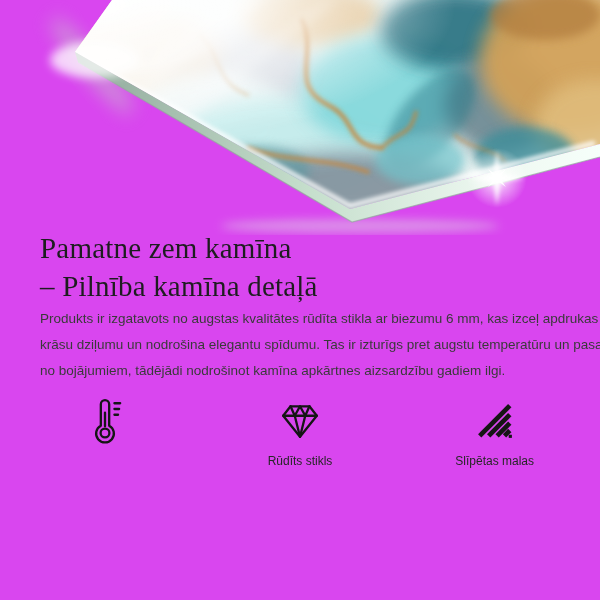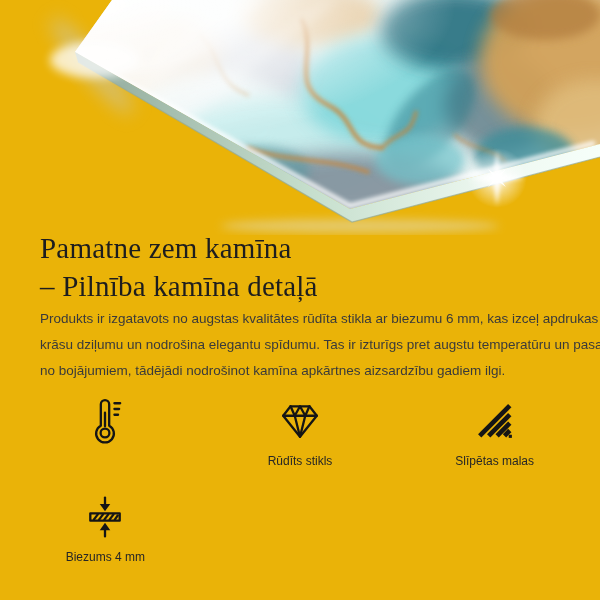--- a/index.html
+++ b/index.html
@@ -1,19 +1,19 @@
 <!DOCTYPE html>
 <html><head>
 <meta charset="utf-8">
 <style>
   * { margin:0; padding:0; box-sizing:border-box; }
   html,body { background:#ffffff; }
   .page {
     position:relative; width:600px; height:600px;
-    background:#eab308; overflow:hidden;
+    background:#d946ef; overflow:hidden;
     font-family:"Liberation Sans","DejaVu Sans",sans-serif;
   }
   .hero { position:absolute; top:0; left:0; width:600px; height:235px; }
   .hero svg { display:block; }
 
   .title {
     position:absolute; left:40px; top:229px;
     font-family:"Liberation Serif","DejaVu Serif",serif;
     font-weight:400; color:#1d1d1f;
     font-size:29px; line-height:38px; letter-spacing:0.2px;
@@ -180,34 +180,15 @@
             <line x1="12" y1="32" x2="32" y2="12"></line>
             <line x1="20" y1="32" x2="32" y2="20"></line>
             <line x1="27" y1="32" x2="32" y2="27"></line>
           </g>
           <rect class="ico-fill" x="31" y="31" width="3" height="3"></rect>
         </svg>
       </div>
       <div class="f-label">Slīpētas malas</div>
     </div>
 
-    <div class="feature">
-      <div class="icon-box">
-        <svg width="42" height="42" viewBox="0 0 40 40">
-          <line class="ico" x1="20" y1="1.5" x2="20" y2="8" stroke-width="2.6"></line>
-          <polygon class="ico-fill" points="15,7.5 25,7.5 20,14.5"></polygon>
-          <rect class="ico" x="6" y="16.5" width="28" height="7" stroke-width="1.8"></rect>
-          <g stroke="#151515" stroke-width="2.2">
-            <line x1="9" y1="23" x2="13.5" y2="17"></line>
-            <line x1="14" y1="23" x2="18.5" y2="17"></line>
-            <line x1="19" y1="23" x2="23.5" y2="17"></line>
-            <line x1="24" y1="23" x2="28.5" y2="17"></line>
-            <line x1="29" y1="23" x2="32.5" y2="18"></line>
-          </g>
-          <line class="ico" x1="20" y1="38.5" x2="20" y2="32" stroke-width="2.6"></line>
-          <polygon class="ico-fill" points="15,32.5 25,32.5 20,25.5"></polygon>
-        </svg>
-      </div>
-      <div class="f-label">Biezums 4 mm</div>
-    </div>
 
   </div>
 </div>
 
 </body></html>

